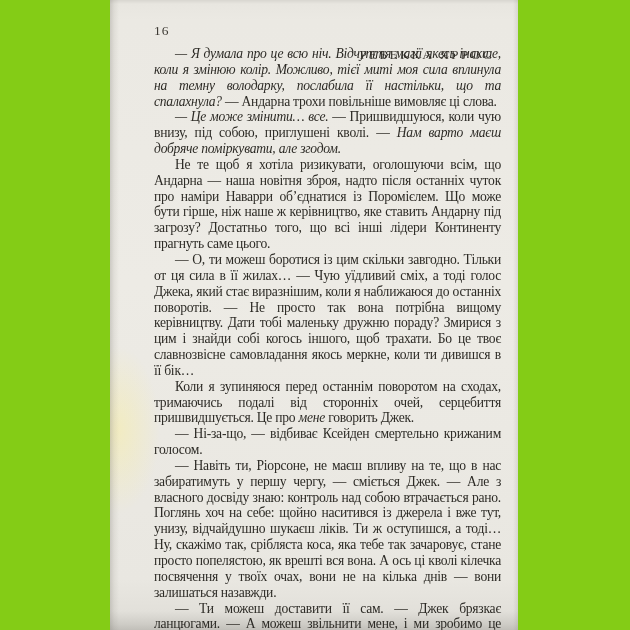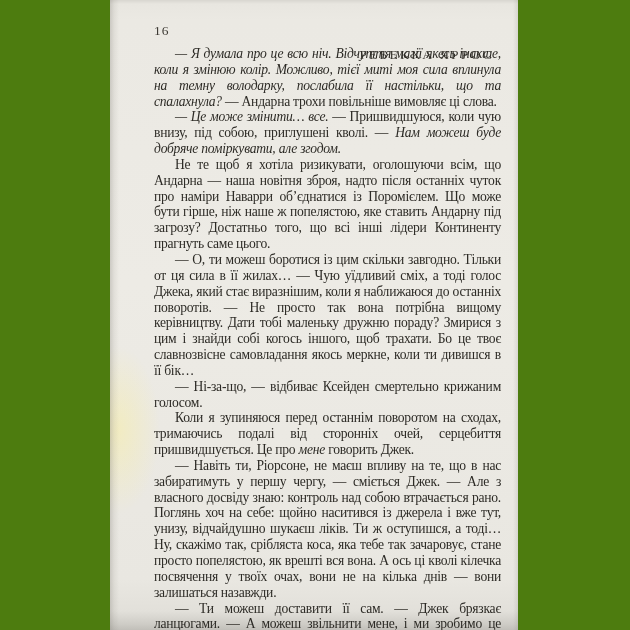--- a/index.html
+++ b/index.html
@@ -1,20 +1,20 @@
 <!DOCTYPE html>
 <html><head>
 <meta charset="utf-8">
 <style>
   html, body { margin: 0; padding: 0; }
   .canvas {
     position: relative;
     width: 630px;
     height: 630px;
-    background: #4d7c0f;
+    background: #84cc16;
     overflow: hidden;
     font-family: "Liberation Serif", serif;
   }
   .page {
     position: absolute;
     left: 110px;
     top: 0;
     width: 408px;
     height: 630px;
     background:
@@ -81,22 +81,22 @@
 <body>
 
 <div class="canvas">
   <div class="page">
     <div class="header">
       <span class="pagenum">16</span>
       <span class="running-title">РЕБЕККА ЯРРОС</span>
     </div>
     <div class="text-block">
         <p><span class="it">— Я думала про це всю ніч. Відчуття магії якесь інакше, коли я змінюю колір. Можливо, тієї миті моя сила вплинула на темну володарку, послабила її настільки, що та спалахнула?</span><span> — Андарна трохи повільніше вимовляє ці слова.</span></p>
-        <p><span class="it">— Це може змінити… все.</span><span> — Пришвидшуюся, коли чую внизу, під собою, приглушені кволі. — </span><span class="it">Нам можеш буде добряче поміркувати, але згодом.</span></p>
-        <p><span>Не те щоб я хотіла ризикувати, оголошуючи всім, що Андарна — наша новітня зброя, надто після останніх чуток про наміри Наварри об’єднатися із Поромієлем. Що може бути гірше, ніж наше ж попелястою, яке ставить Андарну під загрозу? Достатньо того, що всі інші лідери Континенту прагнуть саме цього.</span></p>
+        <p><span class="it">— Це може змінити… все.</span><span> — Пришвидшуюся, коли чую внизу, під собою, приглушені кволі. — </span><span class="it">Нам варто маєш добряче поміркувати, але згодом.</span></p>
+        <p><span>Не те щоб я хотіла ризикувати, оголошуючи всім, що Андарна — наша новітня зброя, надто після останніх чуток про наміри Наварри об’єднатися із Поромієлем. Що може бути гірше, ніж наше ж керівництво, яке ставить Андарну під загрозу? Достатньо того, що всі інші лідери Континенту прагнуть саме цього.</span></p>
         <p><span>— О, ти можеш боротися із цим скільки завгодно. Тільки от ця сила в її жилах… — Чую уїдливий сміх, а тоді голос Джека, який стає виразнішим, коли я наближаюся до останніх поворотів. — Не просто так вона потрібна вищому керівництву. Дати тобі маленьку дружню пораду? Змирися з цим і знайди собі когось іншого, щоб трахати. Бо це твоє славнозвісне самовладання якось меркне, коли ти дивишся в її бік…</span></p>
+        <p><span>Коли я зупиняюся перед останнім поворотом на сходах, тримаючись подалі від сторонніх очей, серцебиття пришвидшується. Це про </span><span class="it">мене</span><span> говорить Джек.</span></p>
         <p><span>— Ні-за-що, — відбиває Ксейден смертельно крижаним голосом.</span></p>
-        <p><span>Коли я зупиняюся перед останнім поворотом на сходах, тримаючись подалі від сторонніх очей, серцебиття пришвидшується. Це про </span><span class="it">мене</span><span> говорить Джек.</span></p>
         <p><span>— Навіть ти, Ріорсоне, не маєш впливу на те, що в нас забиратимуть у першу чергу, — сміється Джек. — Але з власного досвіду знаю: контроль над собою втрачається рано. Поглянь хоч на себе: щойно наситився із джерела і вже тут, унизу, відчайдушно шукаєш ліків. Ти ж оступишся, а тоді… Ну, скажімо так, срібляста коса, яка тебе так зачаровує, стане просто попелястою, як врешті вся вона. А ось ці кволі кілечка посвячення у твоїх очах, вони не на кілька днів — вони залишаться назавжди.</span></p>
         <p><span>— Ти можеш доставити її сам. — Джек брязкає ланцюгами. — А можеш звільнити мене, і ми зробимо це разом. Хто знає, мож-</span></p>
       </div>
   </div>
 </div>
 
 </body></html>

